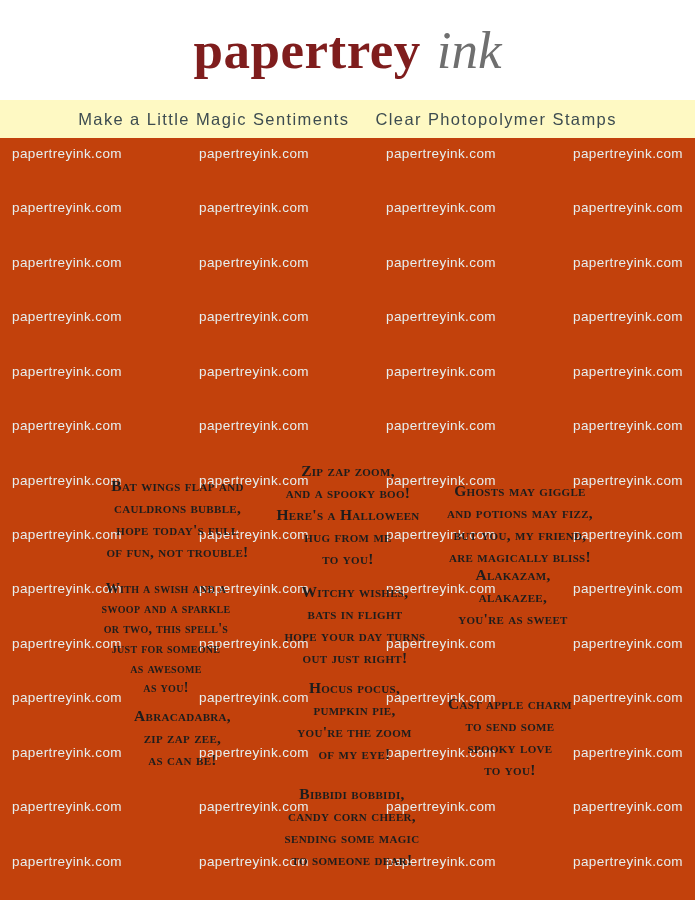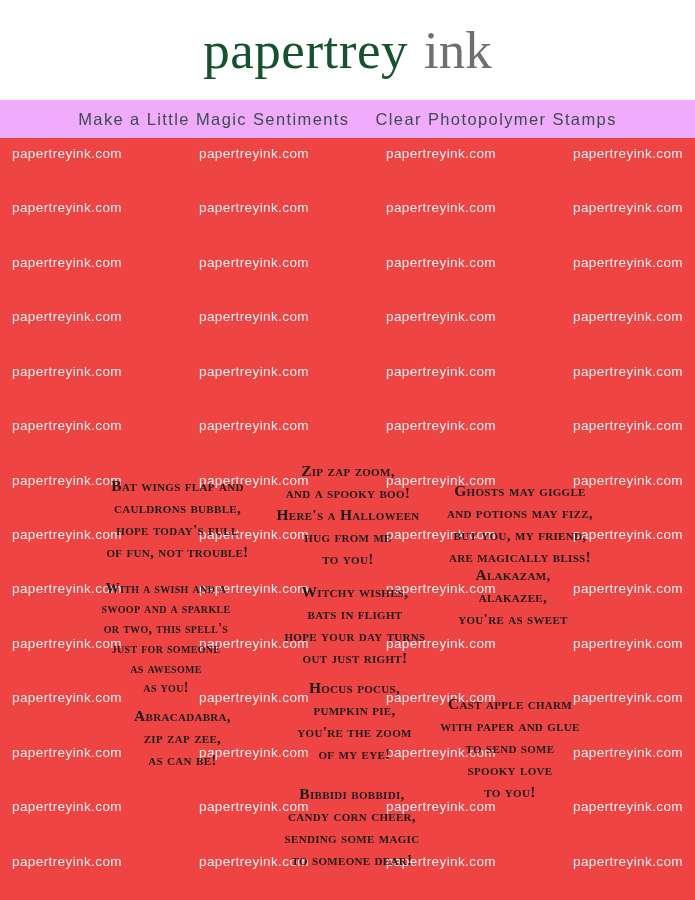--- a/index.html
+++ b/index.html
@@ -26,56 +26,57 @@
   .logo {
     display: flex;
     align-items: baseline;
     justify-content: center;
     white-space: nowrap;
   }
   .logo-papertrey {
     font-family: "Liberation Serif", serif;
     font-size: 53px;
     letter-spacing: 0.5px;
-    color: #14532d;
-    font-weight: 400;
+    color: #7f1d1d;
+    font-weight: 700;
   }
   .logo-ink {
     font-family: "Liberation Serif", serif;
+    font-style: italic;
     font-size: 53px;
     color: #6f6f6f;
     margin-left: 16px;
     position: relative;
     font-weight: 400;
   }
 
   
   .title-band {
-    background: #f0abfc;
+    background: #fef9c3;
     height: 38px;
     display: flex;
     align-items: center;
     justify-content: center;
     gap: 26px;
     color: #36464a;
   }
   .title-band .band-text {
     font-family: "Liberation Sans", sans-serif;
     font-size: 16.5px;
     letter-spacing: 1.4px;
     font-weight: 400;
     color: #3d4c50;
   }
 
   
   .sheet {
     position: relative;
     height: 762px;
     overflow: hidden;
-    background: #ef4444;
+    background: #c2410c;
   }
   .watermarks {
     position: absolute;
     inset: 0;
     pointer-events: none;
     user-select: none;
   }
   .wm-row {
     position: absolute;
     left: 0;
@@ -279,21 +280,20 @@
         <span class="line">as can be!</span>
       </div>
     <div class="sentiment" id="s8">
         <span class="line">Hocus pocus,</span>
         <span class="line">pumpkin pie,</span>
         <span class="line">you're the zoom</span>
         <span class="line">of my eye!</span>
       </div>
     <div class="sentiment" id="s9">
         <span class="line">Cast apple charm</span>
-        <span class="line">with paper and glue</span>
         <span class="line">to send some</span>
         <span class="line">spooky love</span>
         <span class="line">to you!</span>
       </div>
     <div class="sentiment" id="s10">
         <span class="line">Bibbidi bobbidi,</span>
         <span class="line">candy corn cheer,</span>
         <span class="line">sending some magic</span>
         <span class="line">to someone dear!</span>
       </div>

